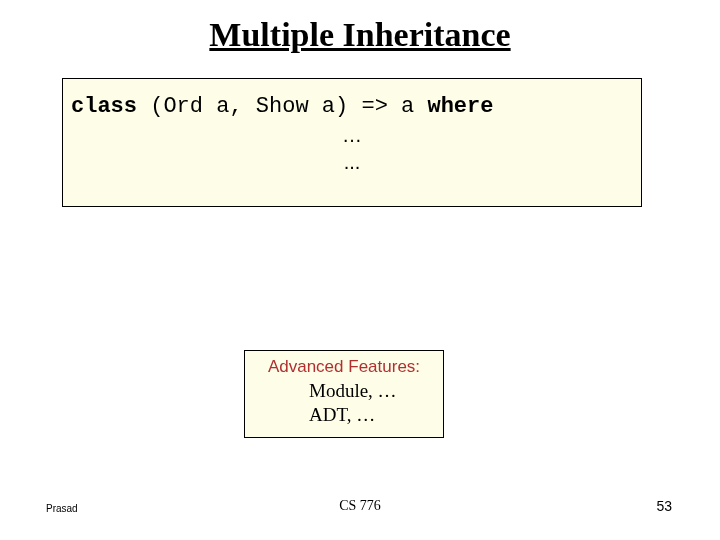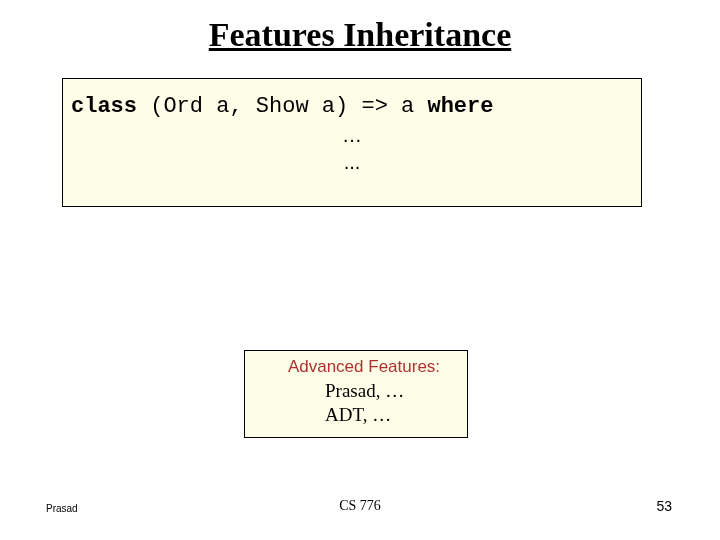--- a/index.html
+++ b/index.html
@@ -38,24 +38,24 @@
     font-family: "Trebuchet MS", Verdana, sans-serif;
     font-size: 20px;
     color: #000;
     text-align: center;
     line-height: 1.35;
   }
   .features-box {
     position: absolute;
     left: 244px;
     top: 350px;
-    width: 224px;
+    width: 200px;
     background: #fefee8;
     border: 1px solid #000;
-    padding: 6px 10px 10px 26px;
+    padding: 6px 10px 10px 10px;
   }
   .features-title {
     font-family: "Trebuchet MS", Verdana, sans-serif;
     font-size: 17px;
     color: #b03030;
     text-align: center;
     margin-bottom: 2px;
   }
   .features-item {
     font-family: "Times New Roman", Times, serif;
@@ -87,29 +87,29 @@
     right: 48px;
     bottom: 26px;
     font-family: "Trebuchet MS", Verdana, sans-serif;
     font-size: 14px;
     color: #000;
   }
 </style>
 </head>
 <body>
 
-<h1 class="title">Features Inheritance</h1>
+<h1 class="title">Multiple Inheritance</h1>
 
 <div class="code-box">
   <div class="code-line"><span class="kw">class</span><span> (Ord a, Show a) =&gt; a </span><span class="kw">where</span></div>
   <div class="sub-line">…</div>
   <div class="sub-line">...</div>
 </div>
 
 <div class="features-box">
   <div class="features-title">Advanced Features:</div>
-  <div class="features-item">Prasad, …</div>
+  <div class="features-item">Module, …</div>
   <div class="features-item">ADT, …</div>
 </div>
 
 <div class="footer-left">Prasad</div>
 <div class="footer-center">CS 776</div>
 <div class="footer-right">53</div>
 
 </body></html>

